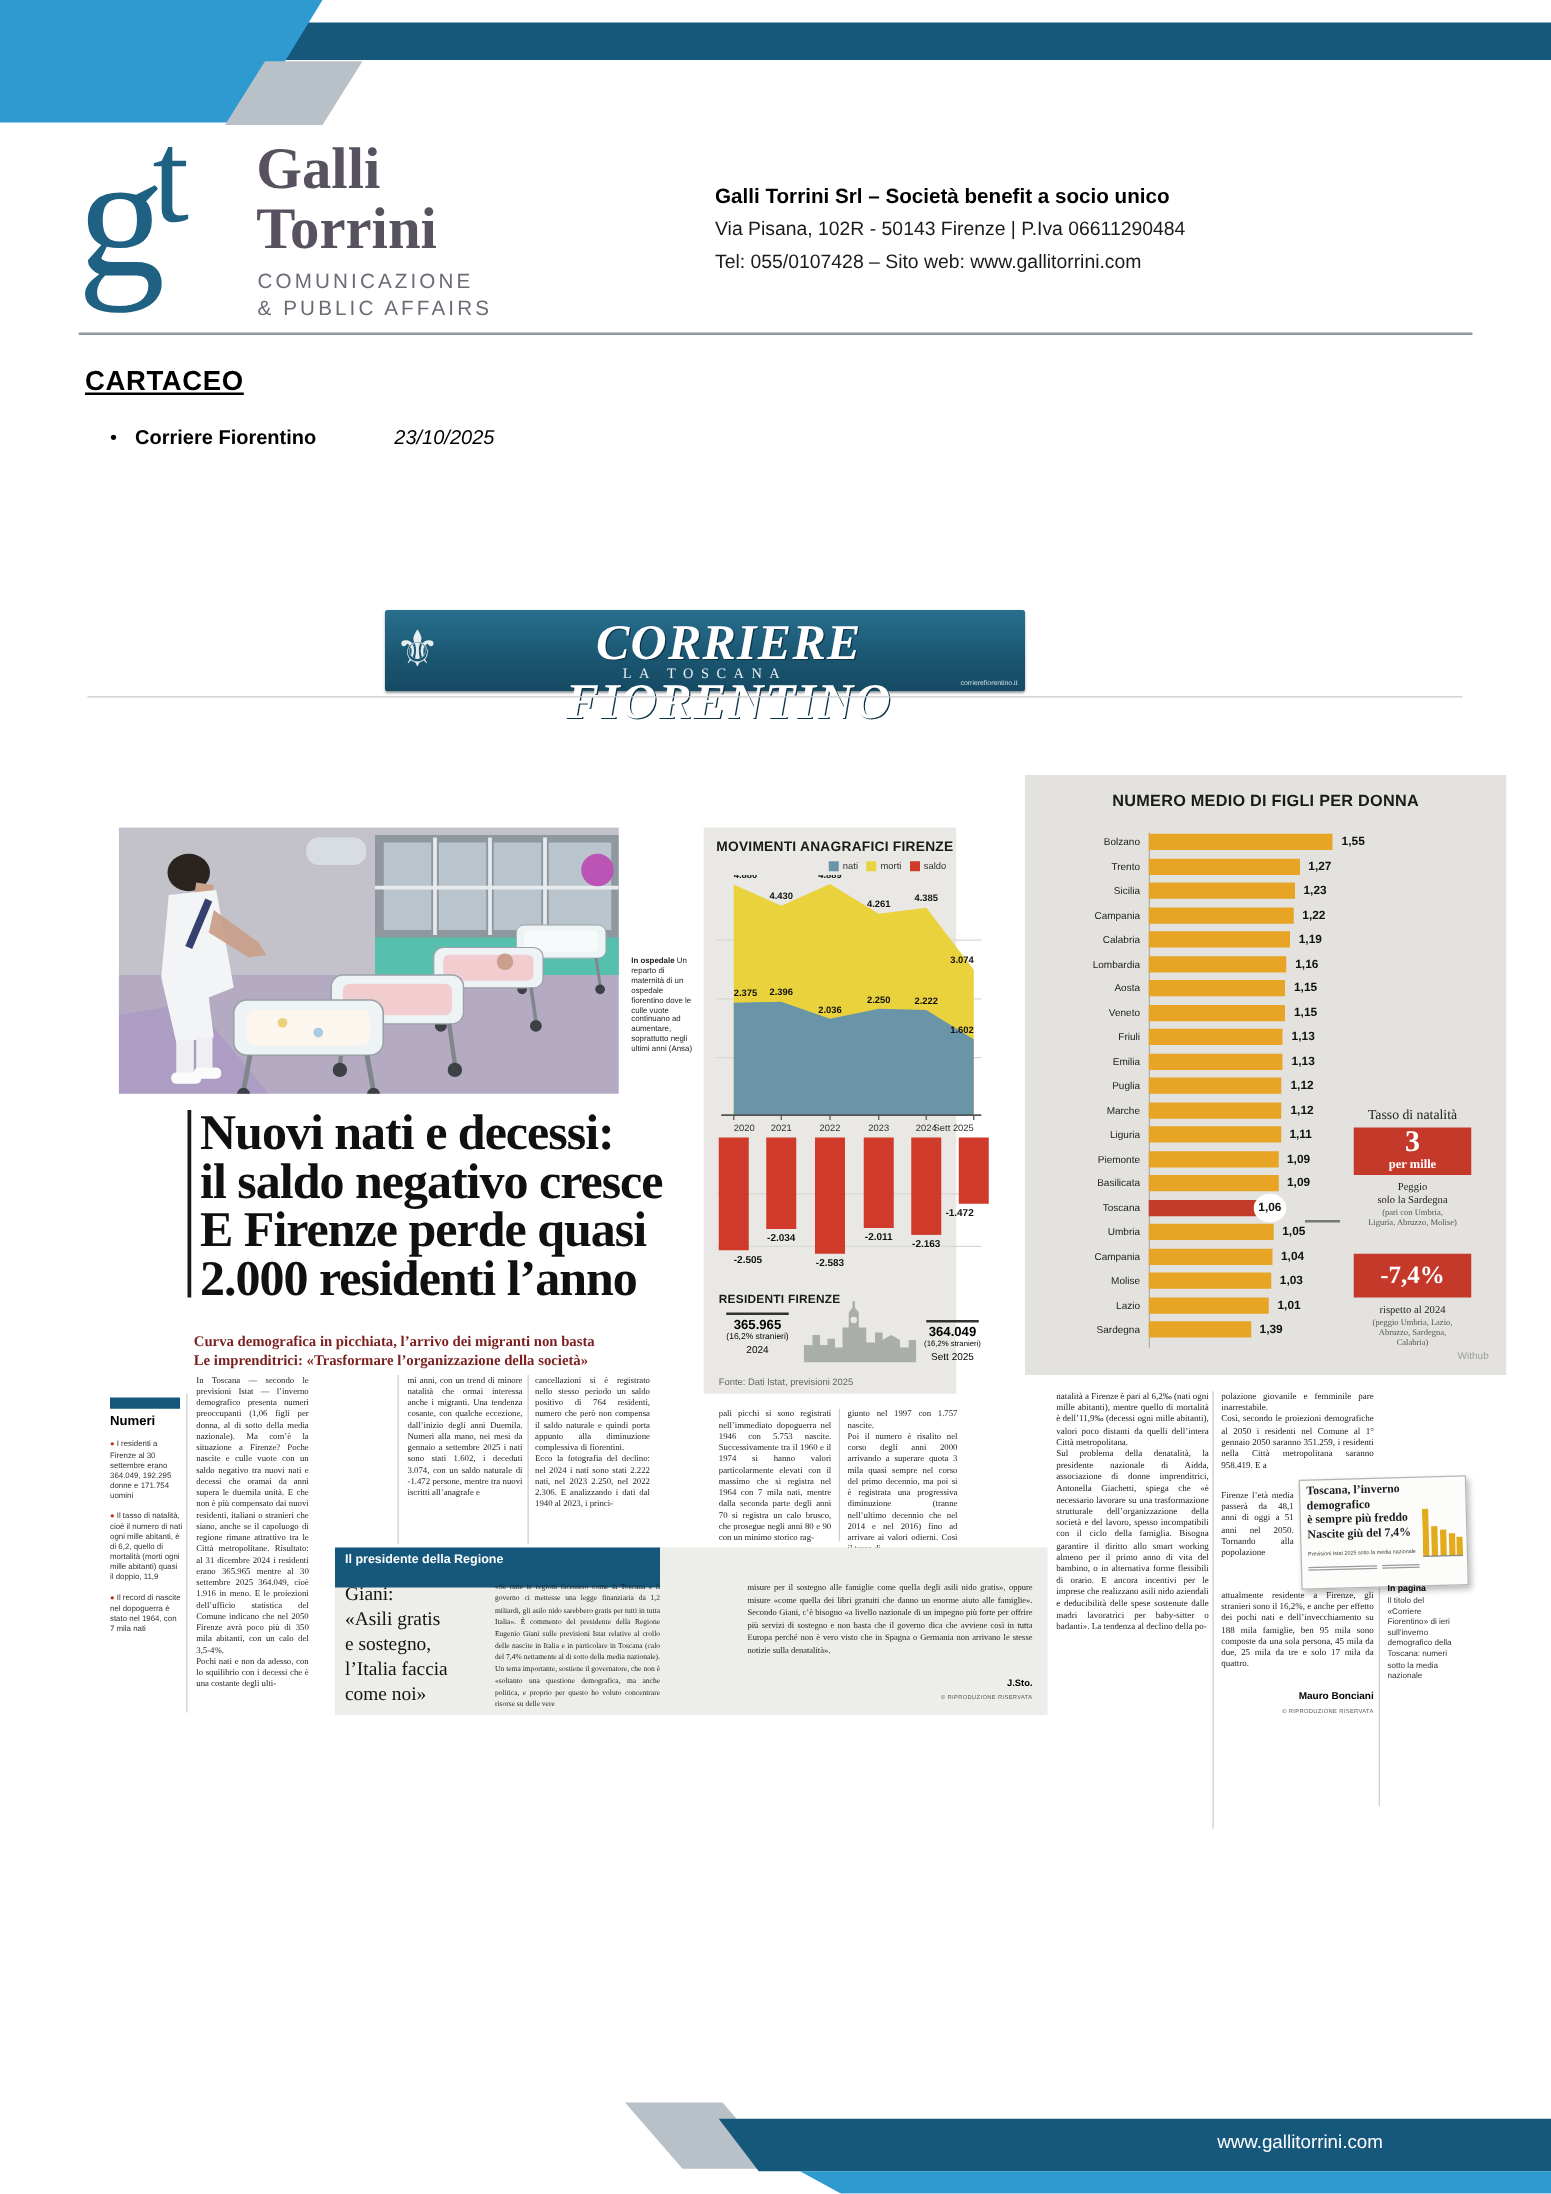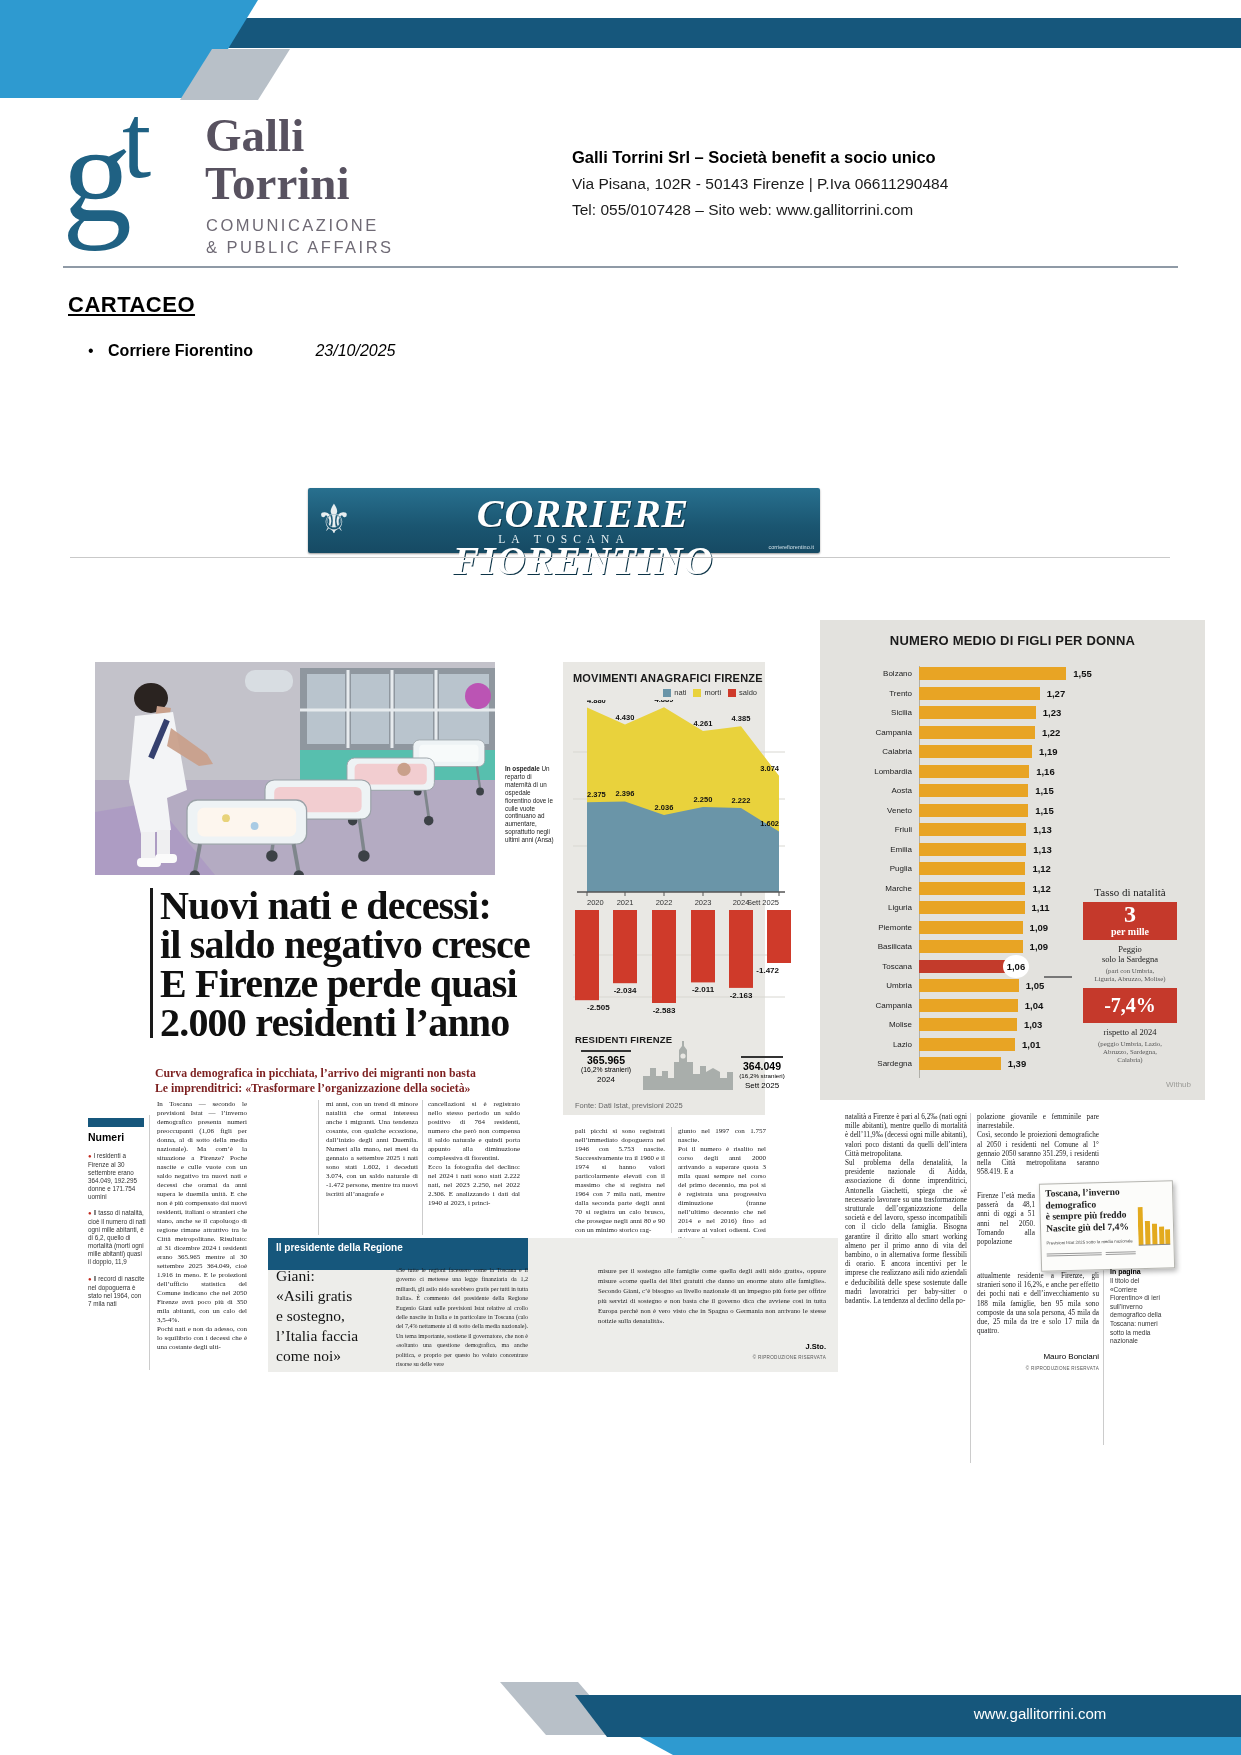--- a/index.html
+++ b/index.html
@@ -187,21 +187,21 @@
 Ecco la fotografia del declino: nel 2024 i nati sono stati 2.222 nati, nel 2023 2.250, nel 2022 2.306. E analizzando i dati dal 1940 al 2023, i princi-</div>
 <div class="ncol" style="left:575px;top:1127px;width:90px;height:106px">pali picchi si sono registrati nell’immediato dopoguerra nel 1946 con 5.753 nascite. Successivamente tra il 1960 e il 1974 si hanno valori particolarmente elevati con il massimo che si registra nel 1964 con 7 mila nati, mentre dalla seconda parte degli anni 70 si registra un calo brusco, che prosegue negli anni 80 e 90 con un minimo storico rag-</div>
 <div class="ncol pre" style="left:678px;top:1127px;width:88px;height:106px">giunto nel 1997 con 1.757 nascite.
 Poi il numero è risalito nel corso degli anni 2000 arrivando a superare quota 3 mila quasi sempre nel corso del primo decennio, ma poi si è registrata una progressiva diminuzione (tranne nell’ultimo decennio che nel 2014 e nel 2016) fino ad arrivare ai valori odierni. Così il tasso di</div>
 <div class="ncol pre" style="left:845px;top:1113px;width:122px;height:348px;font-size:7.2px;line-height:9.2px">natalità a Firenze è pari al 6,2‰ (nati ogni mille abitanti), mentre quello di mortalità è dell’11,9‰ (decessi ogni mille abitanti), valori poco distanti da quelli dell’intera Città metropolitana.
 Sul problema della denatalità, la presidente nazionale di Aidda, associazione di donne imprenditrici, Antonella Giachetti, spiega che «è necessario lavorare su una trasformazione strutturale dell’organizzazione della società e del lavoro, spesso incompatibili con il ciclo della famiglia. Bisogna garantire il diritto allo smart working almeno per il primo anno di vita del bambino, o in alternativa forme flessibili di orario. E ancora incentivi per le imprese che realizzano asili nido aziendali e deducibilità delle spese sostenute dalle madri lavoratrici per baby-sitter o badanti». La tendenza al declino della po-</div>
 <div class="ncol pre" style="left:977px;top:1113px;width:122px;font-size:7.2px;line-height:9.2px">polazione giovanile e femminile pare inarrestabile.
 Così, secondo le proiezioni demografiche al 2050 i residenti nel Comune al 1° gennaio 2050 saranno 351.259, i residenti nella Città metropolitana saranno 958.419. E a</div>
 <div class="ncol" style="left:977px;top:1192px;width:58px;font-size:7.2px;line-height:9.2px">Firenze l’età media passerà da 48,1 anni di oggi a 51 anni nel 2050. Tornando alla popolazione</div>
 <div class="ncol" style="left:977px;top:1272px;width:122px;font-size:7.2px;line-height:9.2px">attualmente residente a Firenze, gli stranieri sono il 16,2%, e anche per effetto dei pochi nati e dell’invecchiamento su 188 mila famiglie, ben 95 mila sono composte da una sola persona, 45 mila da due, 25 mila da tre e solo 17 mila da quattro.</div>
-<div class="abs" style="left:977px;top:1352px;width:122px;text-align:right;font-weight:normal;font-size:8px">Mauro Bonciani</div>
+<div class="abs" style="left:977px;top:1352px;width:122px;text-align:right;font-weight:bold;font-size:8px">Mauro Bonciani</div>
 <div class="abs copy" style="left:977px;top:1366px;width:122px;text-align:right">© RIPRODUZIONE RISERVATA</div>
 
 <div class="vrule" style="left:149px;top:1115px;height:255px"></div>
 <div class="vrule" style="left:318px;top:1100px;height:135px"></div>
 <div class="vrule" style="left:422px;top:1100px;height:135px"></div>
 <div class="vrule" style="left:671px;top:1127px;height:106px"></div>
 <div class="vrule" style="left:970px;top:1113px;height:350px"></div>
 <div class="vrule" style="left:1103px;top:1240px;height:205px"></div>
 
 <div class="abs" style="left:268px;top:1238px;width:570px;height:134px;background:#ededea">
@@ -413,21 +413,21 @@
   <div class="abs tasso" style="left:246px;top:266px;width:128px">
     <div style="font-size:11px">Tasso di natalità</div>
     <div class="tbox" style="padding:1px 0 3px">
       <div style="font-size:24px;line-height:23px">3</div>
       <div style="font-size:10px">per mille</div>
     </div>
     <div class="pre" style="font-size:8.5px;line-height:10px">Peggio
 solo la Sardegna</div>
     <div class="pre" style="font-size:6.8px;line-height:8px;color:#555;margin-top:3px">(pari con Umbria,
 Liguria, Abruzzo, Molise)</div>
-    <div class="tbox" style="padding:6px 0;font-size:20px;margin-top:5px">-7,4%</div>
+    <div class="tbox" style="padding:6px 0;font-size:20px;margin-top:20px">-7,4%</div>
     <div style="font-size:8.5px">rispetto al 2024</div>
     <div class="pre" style="font-size:6.8px;line-height:8px;color:#555;margin-top:3px">(peggio Umbria, Lazio,
 Abruzzo, Sardegna,
 Calabria)</div>
   </div>
   <div class="abs" style="right:14px;top:460px;font-size:8px;color:#9b9b97">Withub</div>
 </div>
 
 <div class="abs" style="left:1040px;top:1182px;width:132px;height:86px;background:#fcfcfa;border:1px solid #b5b5b0;box-shadow:2px 3px 5px rgba(0,0,0,.28);transform:rotate(-1.5deg)">
   <div class="pre" style="position:absolute;left:5px;top:4px;width:88px;font-family:'Liberation Serif',serif;font-weight:bold;font-size:9.5px;line-height:11.5px;color:#1b1b1b">Toscana, l’inverno

